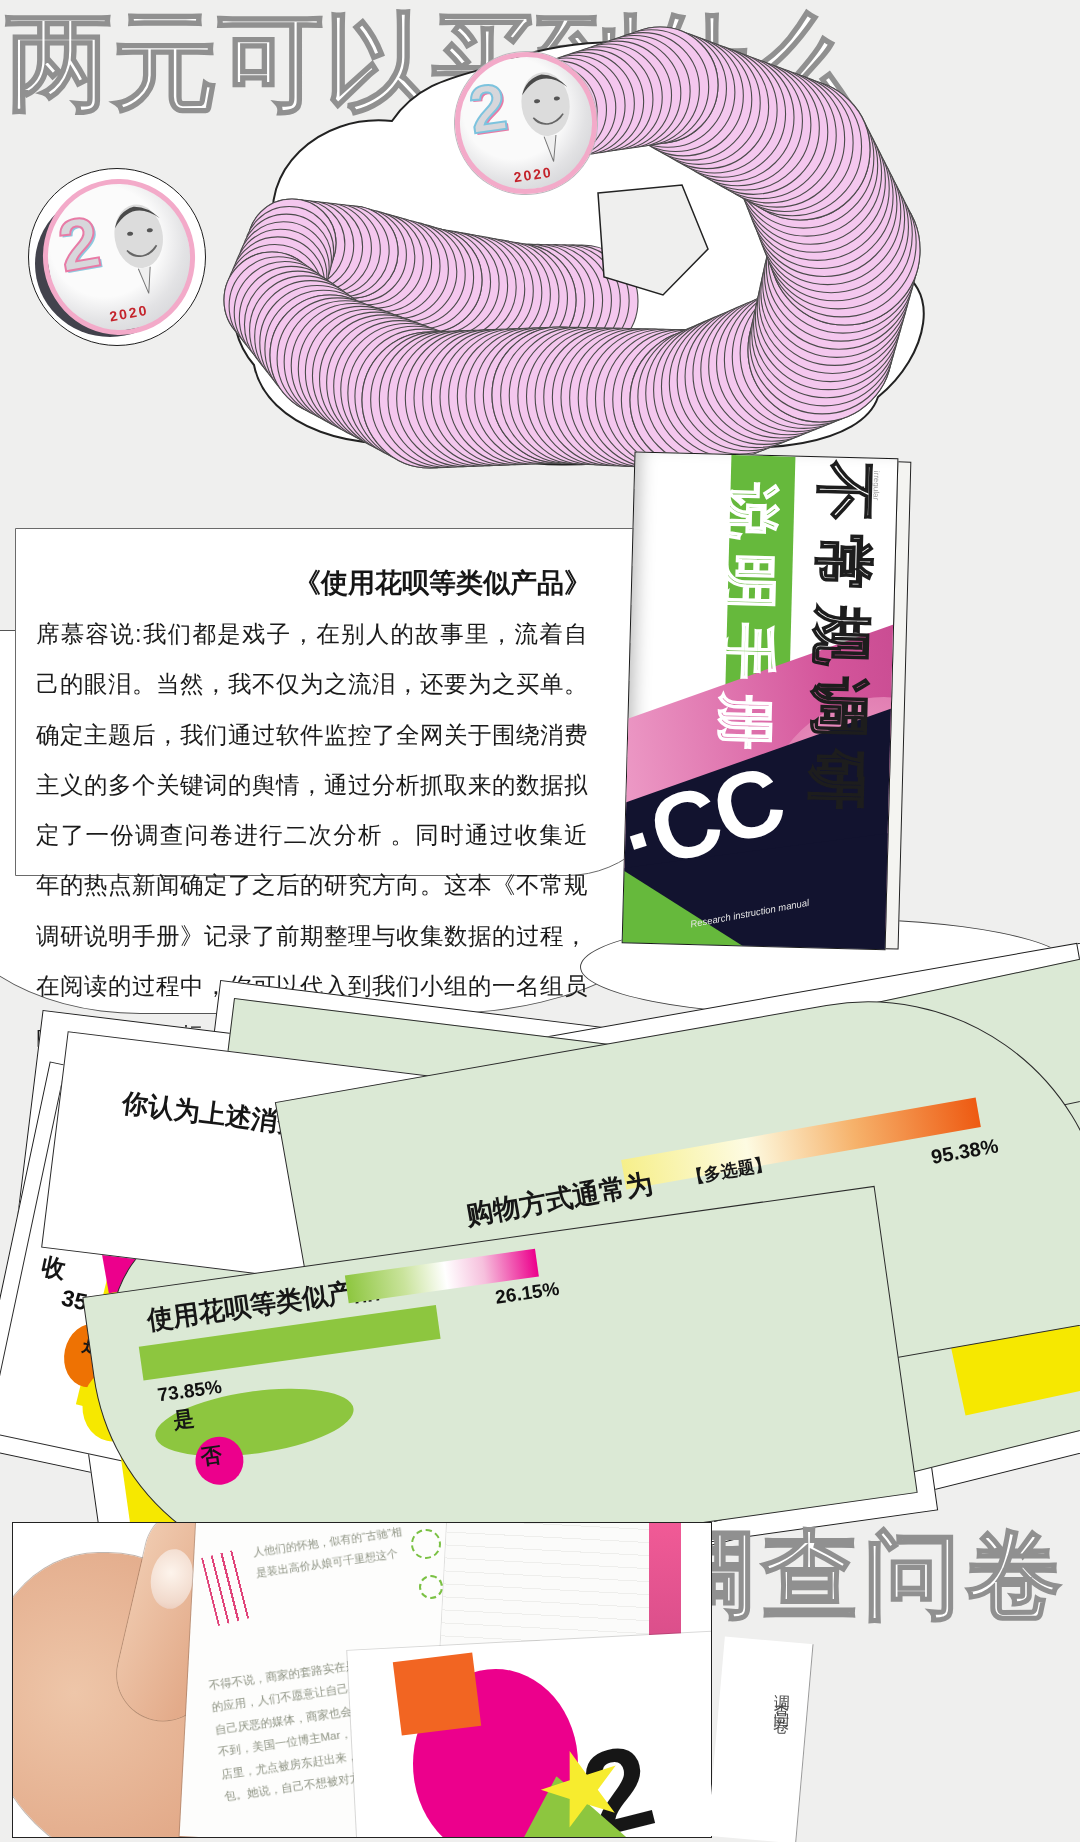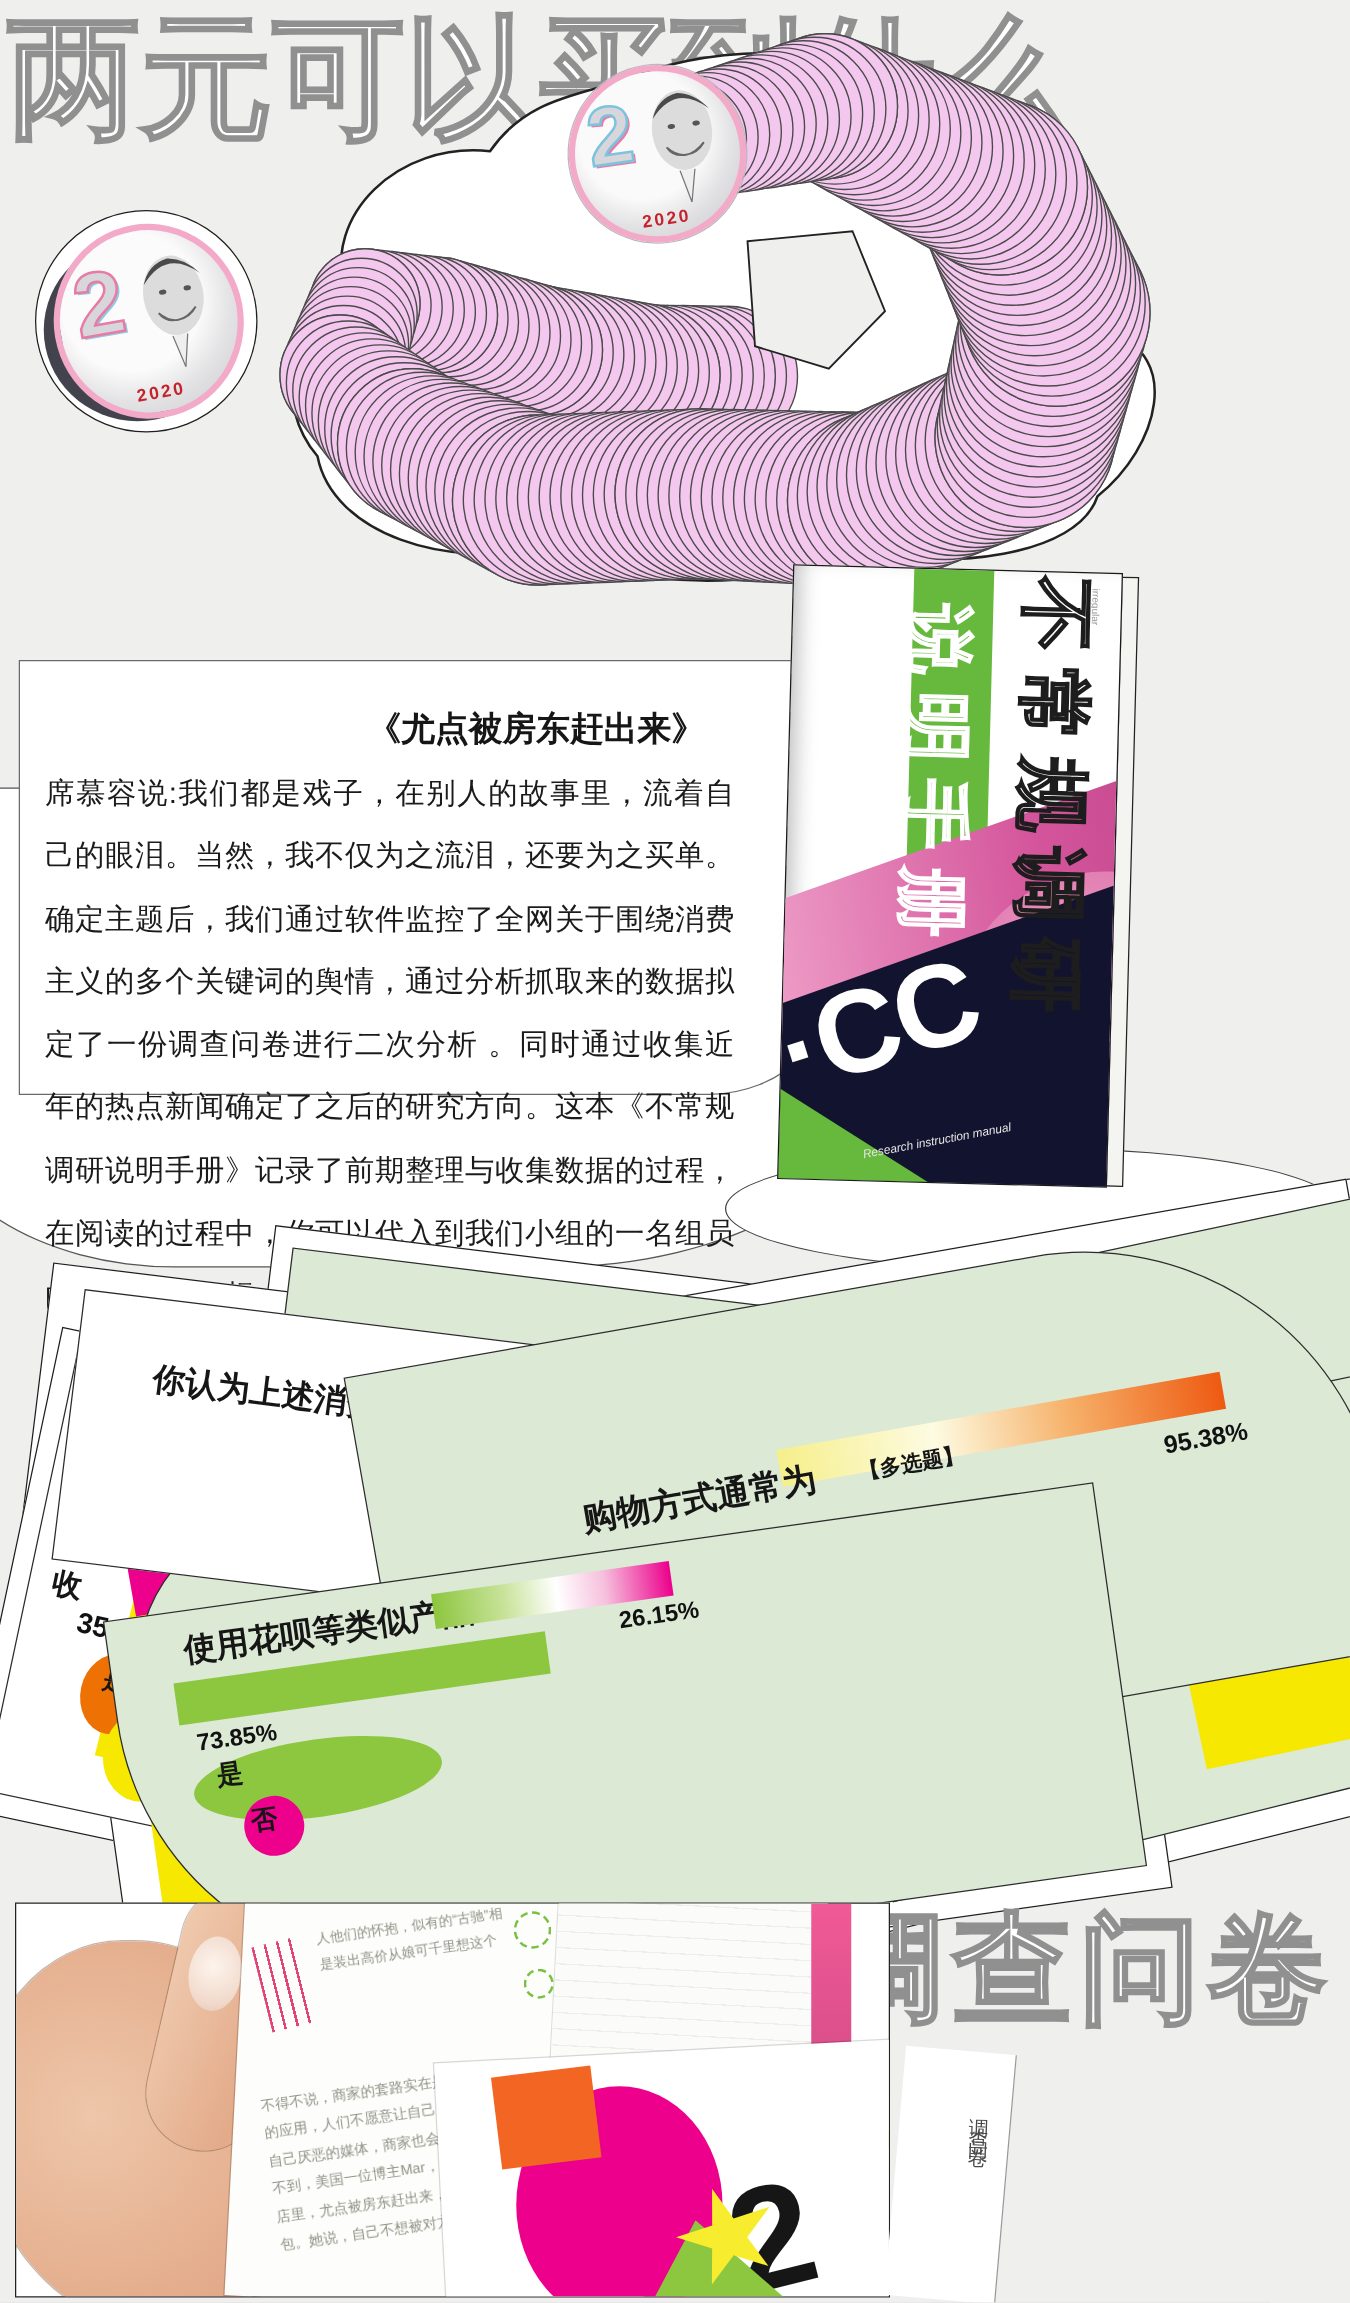--- a/index.html
+++ b/index.html
@@ -246,21 +246,21 @@
       <div class="abs" style="left:0;right:0;bottom:8px;text-align:center;font-size:14px;font-weight:700;color:#c4232b;letter-spacing:2px;">2020</div>
     </div>
   </div>
 
   <div class="abs" style="left:-60px;top:630px;width:760px;height:382px;background:#fff;border:1px solid #555;
               border-radius:0 0 260px 200px / 0 0 150px 130px;z-index:1;"></div>
   <div class="abs" style="left:580px;top:918px;width:490px;height:96px;background:#fff;border:1px solid #444;border-radius:50%;z-index:1;"></div>
 
   <div class="abs" style="left:15px;top:528px;width:660px;height:346px;background:#fff;border:1.5px solid #6a6a6a;
               border-radius:0 0 110px 0;z-index:2;">
-    <div class="abs cn" style="left:278px;top:36px;font-size:27px;font-weight:700;">《尤点被房东赶出来》</div>
+    <div class="abs cn" style="left:278px;top:36px;font-size:27px;font-weight:700;">《使用花呗等类似产品》</div>
     <div class="abs body-text" style="left:20px;top:80px;width:552px;">席慕容说:我们都是戏子，在别人的故事里，流着自己的眼泪。当然，我不仅为之流泪，还要为之买单。确定主题后，我们通过软件监控了全网关于围绕消费主义的多个关键词的舆情，通过分析抓取来的数据拟定了一份调查问卷进行二次分析 。同时通过收集近年的热点新闻确定了之后的研究方向。这本《不常规调研说明手册》记录了前期整理与收集数据的过程，在阅读的过程中，你可以代入到我们小组的一名组员的视角看着目标一步步变得清晰。</div>
   </div>
 
   <div class="abs" style="left:628px;top:455px;width:278px;height:494px;z-index:3;transform:rotate(1.5deg);">
     <div class="abs" style="left:263px;top:3px;width:14px;height:488px;background:#f4f4f1;border:1px solid #222;box-sizing:border-box;"></div>
     <div class="abs" style="left:0;top:0;width:264px;height:492px;background:#fff;border:1px solid #1a1a1a;overflow:hidden;box-sizing:border-box;
                 box-shadow:inset 14px 0 18px -10px rgba(0,0,0,.28);">
       <div class="abs" style="left:96px;top:0;width:64px;height:334px;background:#66b93c;"></div>
       <div class="abs" style="left:-50px;top:208px;width:430px;height:150px;transform:rotate(-21deg);
                   background:linear-gradient(100deg,#f2a9cf,#d4559b 60%,#bb4187);"></div>

